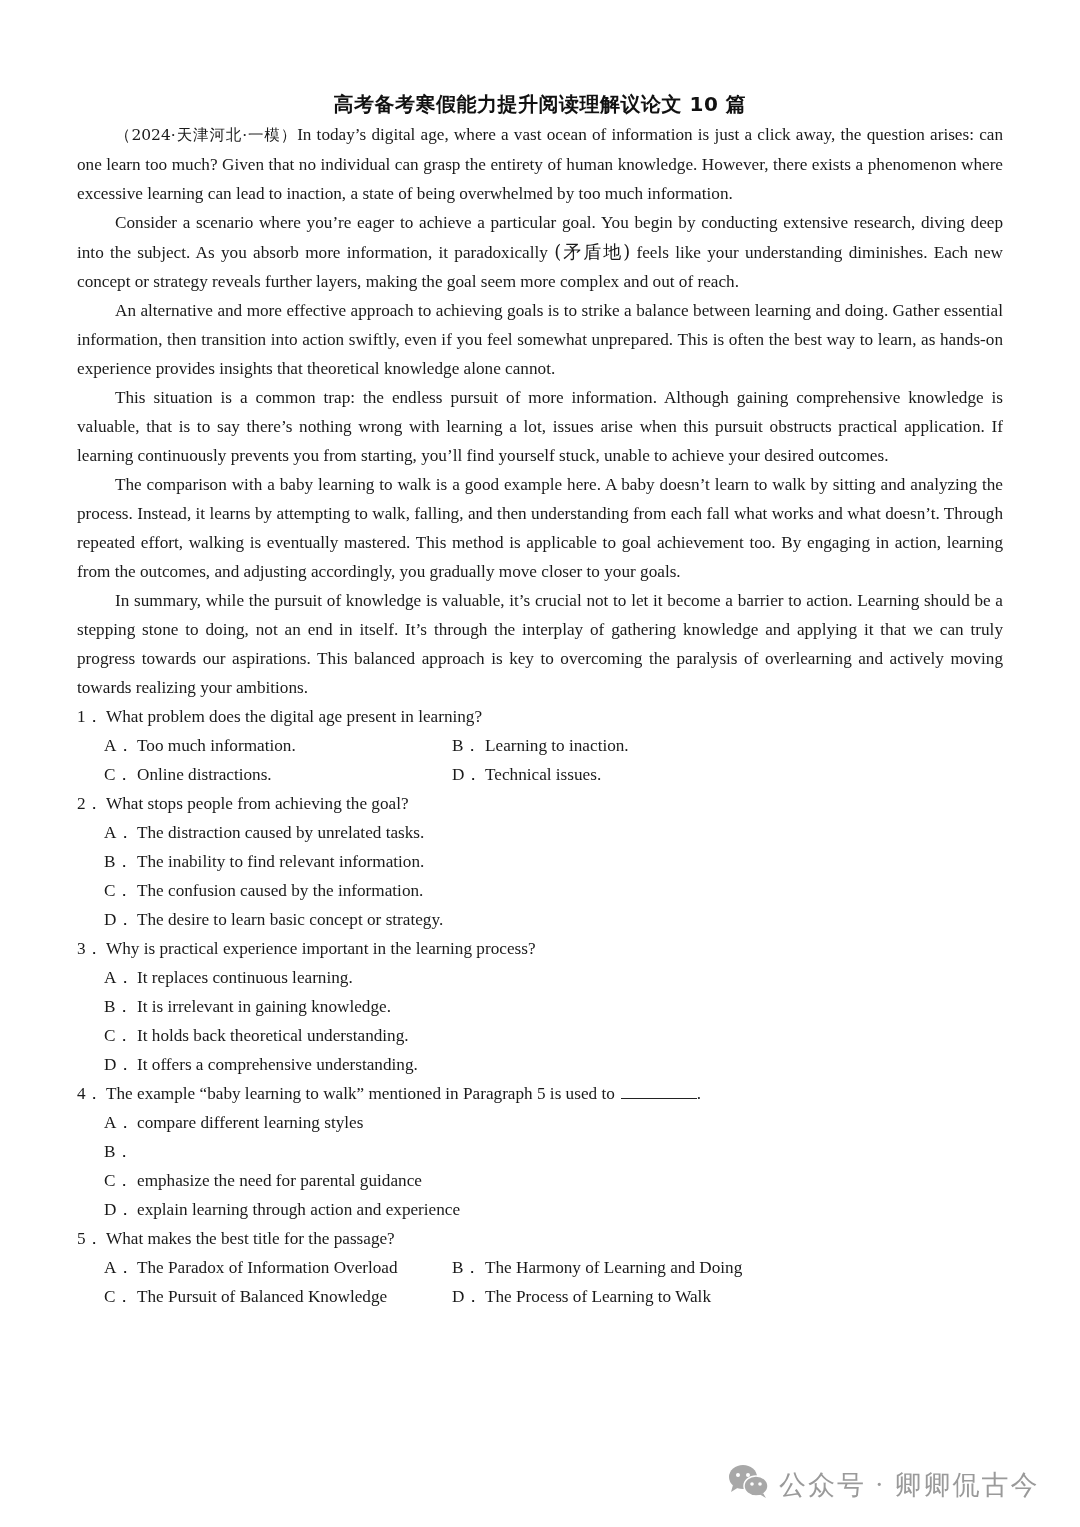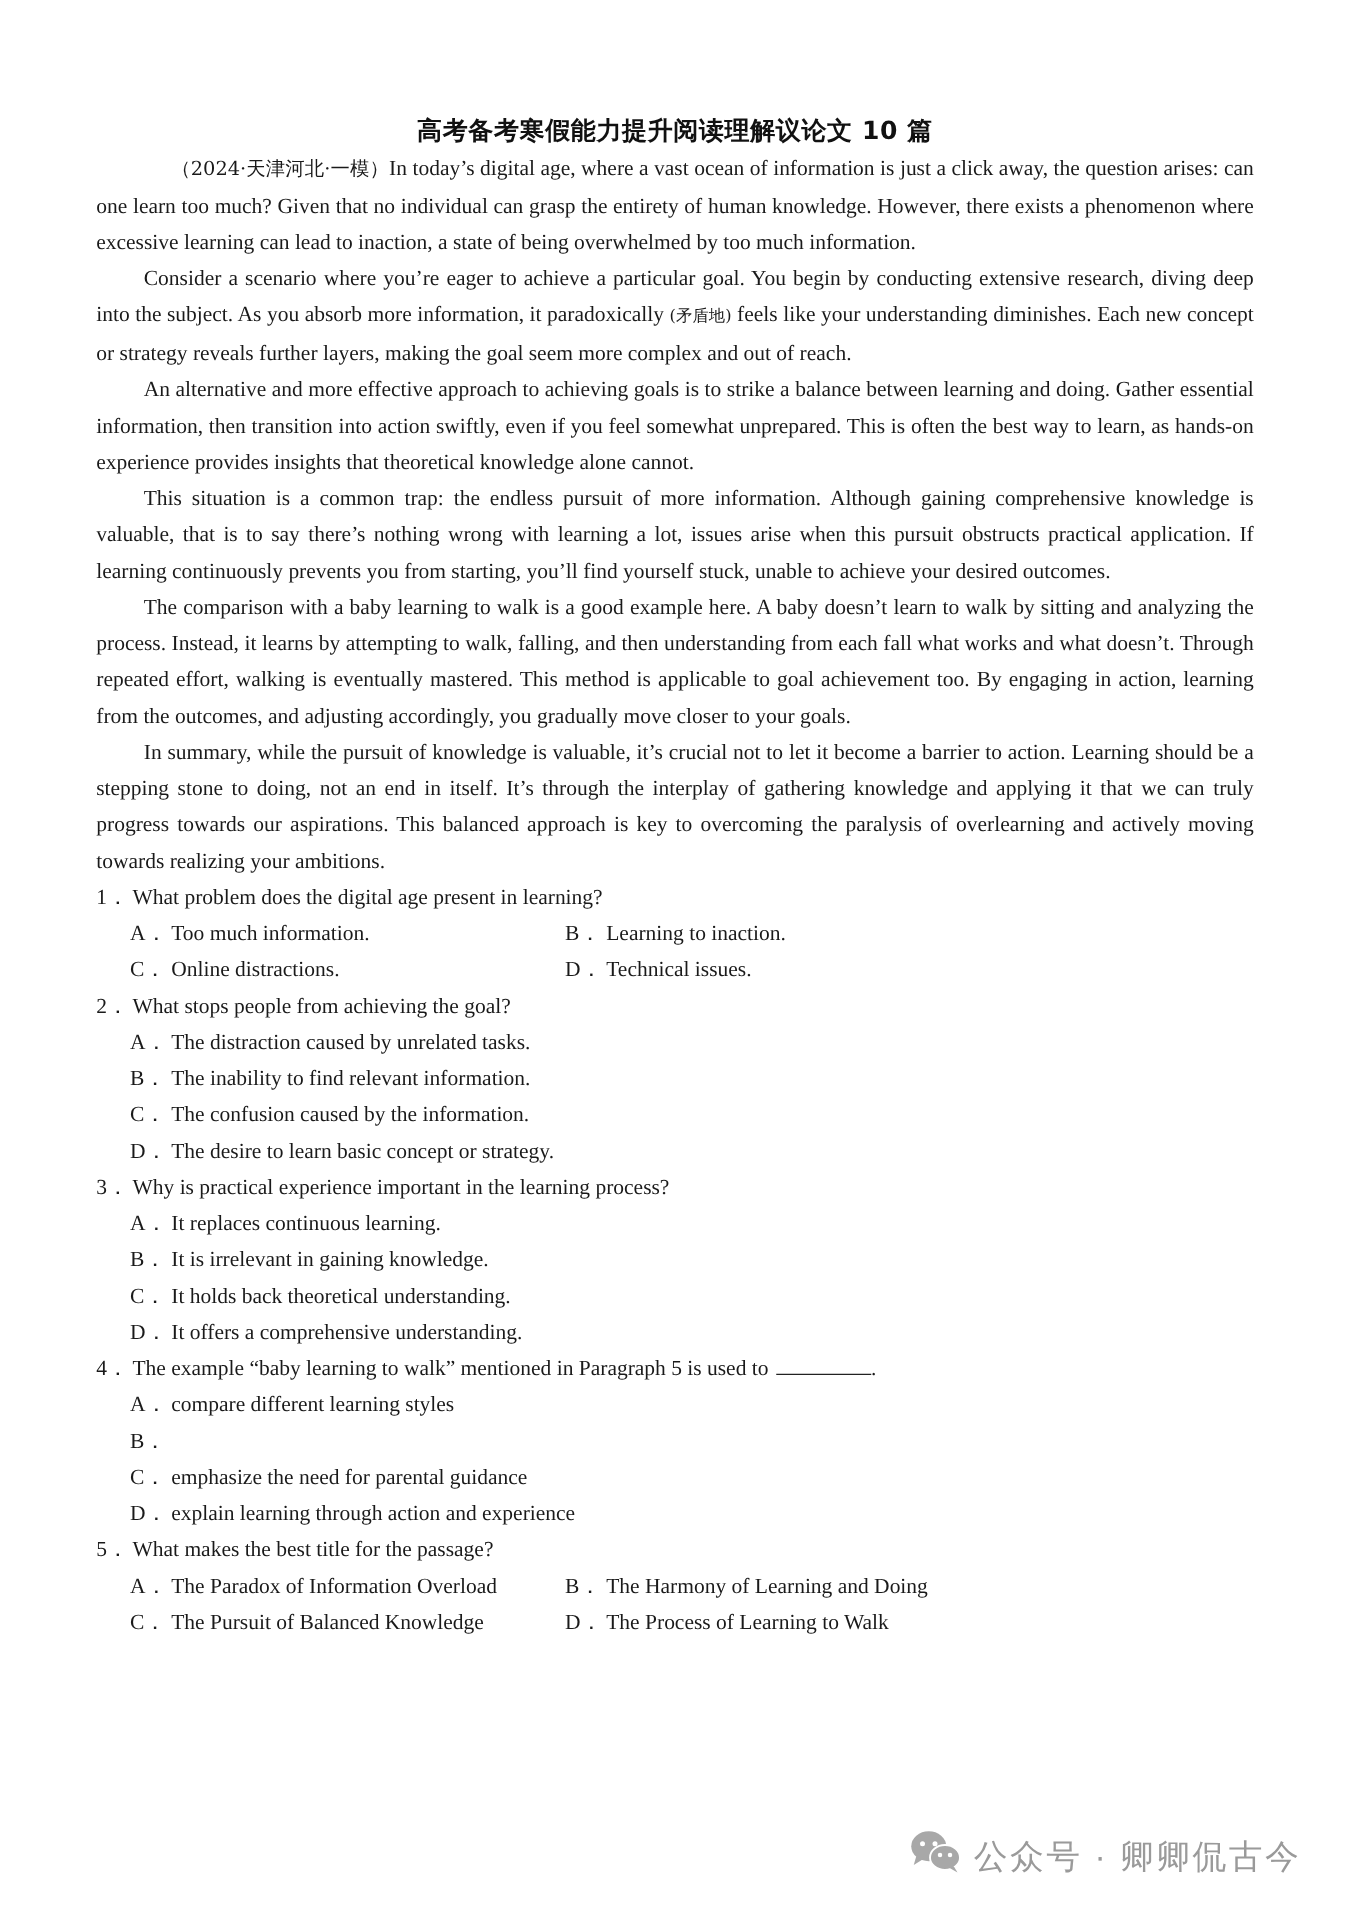--- a/index.html
+++ b/index.html
@@ -35,25 +35,24 @@
     .para {
       font-size: 17.2px;
       line-height: 29px;
       text-align: justify;
       text-indent: 38px;
       margin: 0;
     }
     .para .src {
       font-family: "DejaVu Serif", "Liberation Serif", serif;
       font-size: 15.5px;
-      margin-left: 22px;
     }
     .para .cjk {
       font-family: "DejaVu Serif", "Liberation Serif", serif;
-      font-size: 13px;
+      font-size: 18px;
     }
     .questions {
       margin-top: 0;
     }
     .q {
       margin: 0;
     }
     .q-stem {
       font-size: 17.2px;
       line-height: 29px;
@@ -89,21 +88,21 @@
       margin-left: 6px;
       vertical-align: baseline;
     }
     .watermark {
       position: absolute;
       left: 727px;
       top: 1463px;
       display: flex;
       align-items: center;
       color: #9a9a9a;
-      font-family: Liberation Sans, sans-serif;
+      font-family: Liberation Serif, serif;
       font-size: 27px;
       letter-spacing: 2px;
     }
     .watermark svg {
       margin-right: 8px;
     }
   </style>
 </head>
 <body>
 

